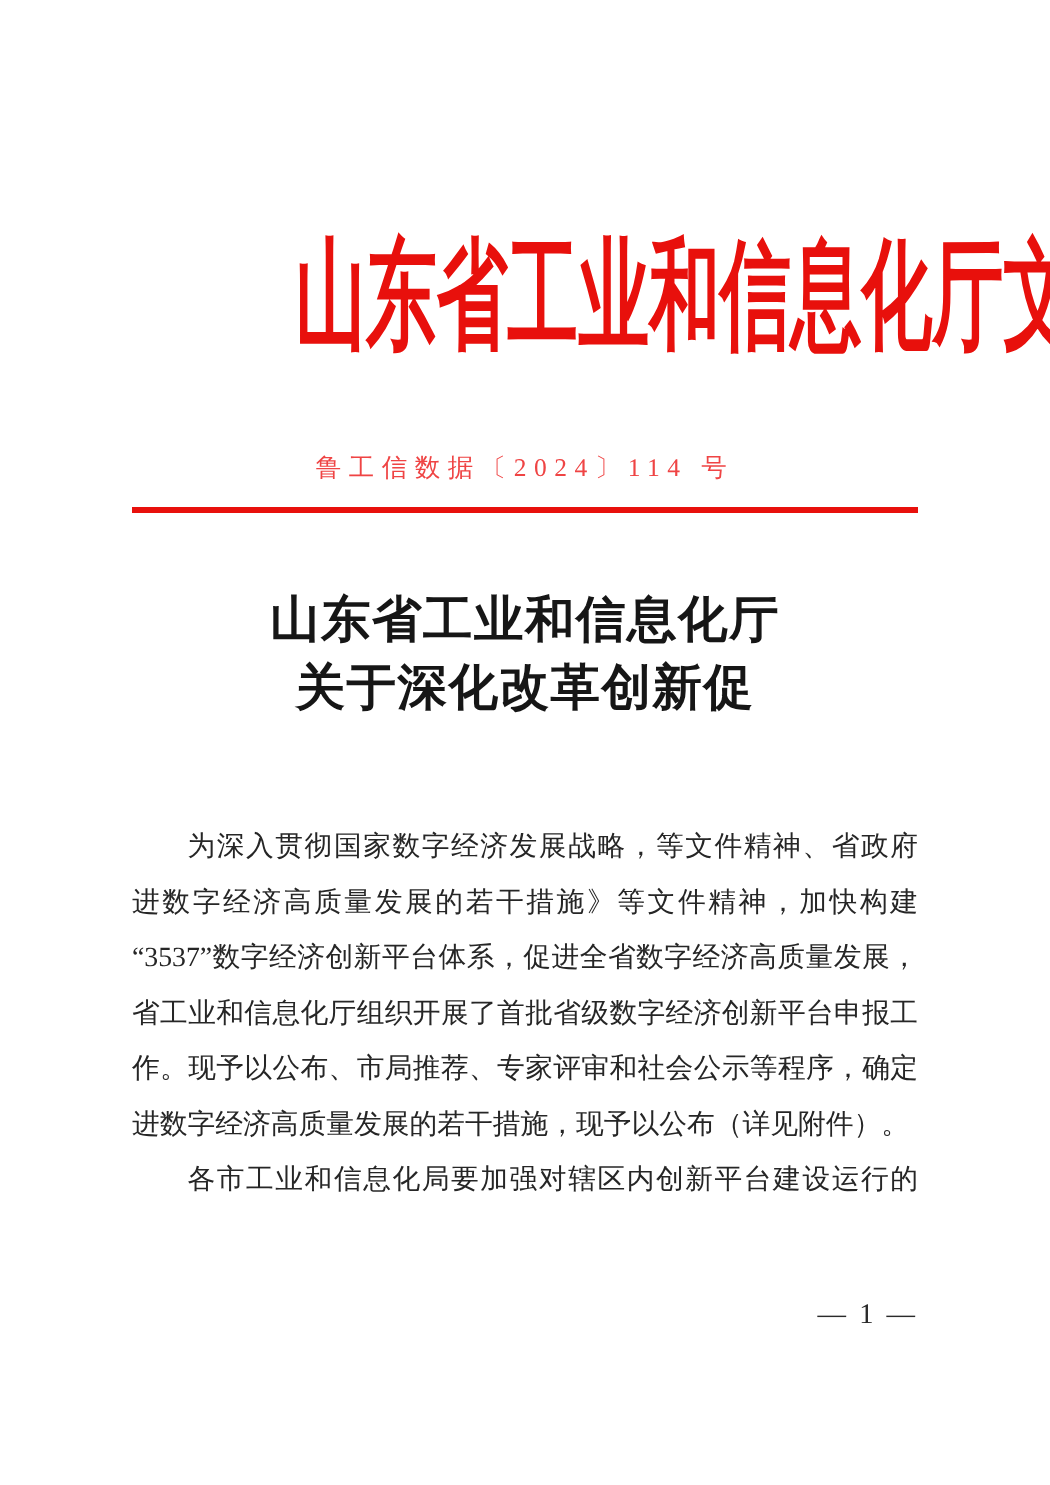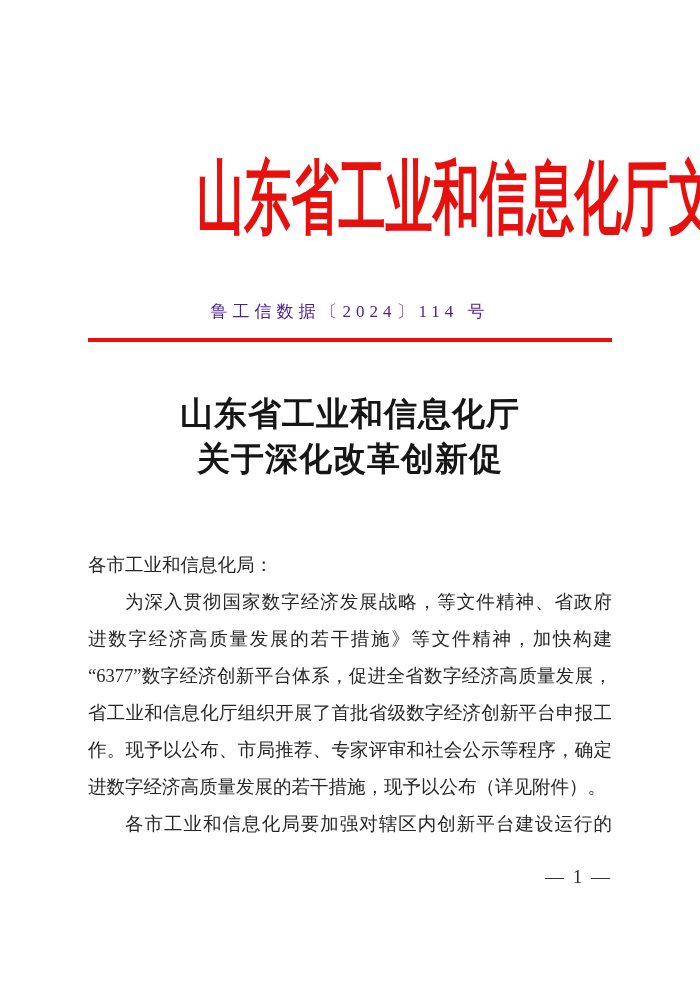--- a/index.html
+++ b/index.html
@@ -30,21 +30,21 @@
     color: var(--accent);
     transform: scaleX(0.59);
     transform-origin: 50% 50%;
     letter-spacing: 0px;
   }
   
   .doc-number {
     position: absolute; top: 300px; left: 0; width: 700px;
     text-align: center;
     font-size: 17px;
-    color: #4c1d95;
+    color: #ef4444;
     letter-spacing: 5px;
   }
   
   .red-rule {
     position: absolute; top: 338px; left: 88px;
     width: 524px; height: 3.5px;
     background: var(--accent);
   }
   
   .notice-title {
@@ -92,24 +92,23 @@
   <div class="doc-number">鲁工信数据〔2024〕114 号</div>
 
   <div class="red-rule"></div>
 
   <div class="notice-title">
     <div>山东省工业和信息化厅</div>
     <div>关于深化改革创新促</div>
   </div>
 
   <div class="body-block">
-      <div class="body-line">各市工业和信息化局：</div>
       <div class="body-line indent justify">为深入贯彻国家数字经济发展战略，等文件精神、省政府</div>
       <div class="body-line justify">进数字经济高质量发展的若干措施》等文件精神，加快构建</div>
-      <div class="body-line justify">“6377”数字经济创新平台体系，促进全省数字经济高质量发展，</div>
+      <div class="body-line justify">“3537”数字经济创新平台体系，促进全省数字经济高质量发展，</div>
       <div class="body-line justify">省工业和信息化厅组织开展了首批省级数字经济创新平台申报工</div>
       <div class="body-line justify">作。现予以公布、市局推荐、专家评审和社会公示等程序，确定</div>
       <div class="body-line">进数字经济高质量发展的若干措施，现予以公布（详见附件）。</div>
       <div class="body-line indent justify">各市工业和信息化局要加强对辖区内创新平台建设运行的</div>
     </div>
 
   <div class="page-number">— 1 —</div>
 
 </div>
 

